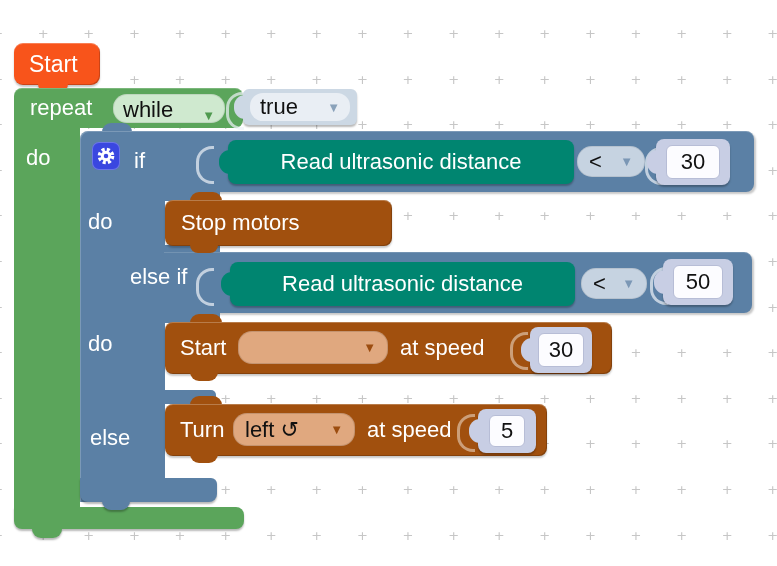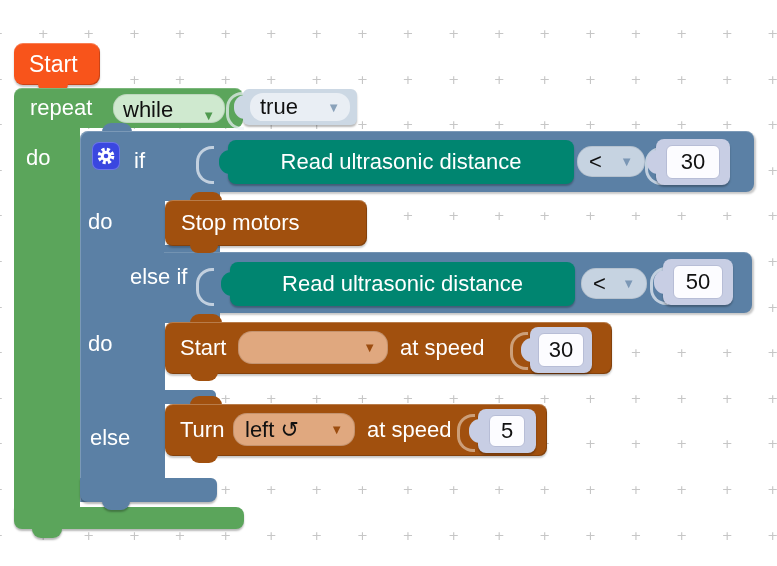--- a/index.html
+++ b/index.html
@@ -327,21 +327,21 @@
   <div class="blue-pill abs" style="left:577px;top:146px;width:68px;height:31px;padding:0 12px;">
     <span>&lt;</span>
     <span class="arr" style="color:#7b97b5;">▼</span>
   </div>
   <div class="num abs blk-shadow" style="left:656px;top:139px;width:74px;height:46px;">
     <span class="vtab"></span>
     <span class="num-field" style="width:52px;height:32px;">30</span>
   </div>
 
   <div class="abs brown bump bump-up" style="left:190px;top:192px;width:32px;height:9px;background:#a1500e;"></div>
-  <div class="abs brown bevel" style="left:165px;top:200px;width:202px;height:46px;">
+  <div class="abs brown bevel" style="left:165px;top:200px;width:227px;height:46px;">
     <span class="lbl abs" style="left:16px;top:0;height:46px;">Stop motors</span>
   </div>
   <div class="abs brown bump bump-down" style="left:190px;top:245px;width:28px;height:8px;background:#a1500e;"></div>
 
   <div class="teal abs blk-shadow" style="left:230px;top:262px;width:345px;height:44px;">
     <span class="vtab"></span>
     <span>Read ultrasonic distance</span>
   </div>
   <div class="blue-pill abs" style="left:581px;top:268px;width:66px;height:31px;padding:0 12px;">
     <span>&lt;</span>

